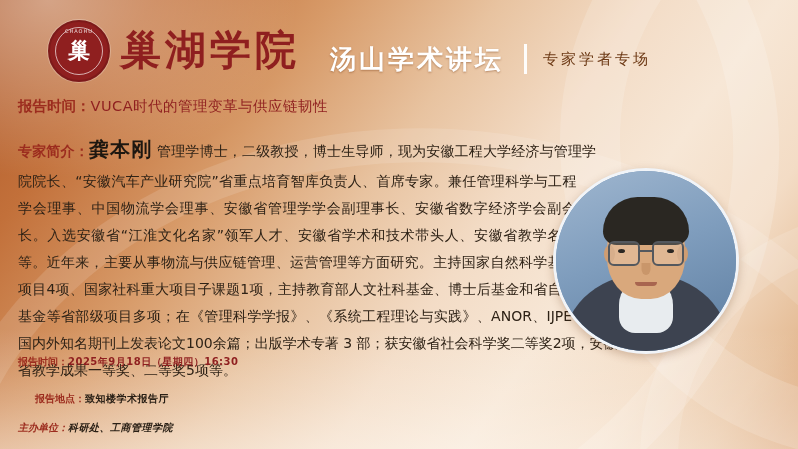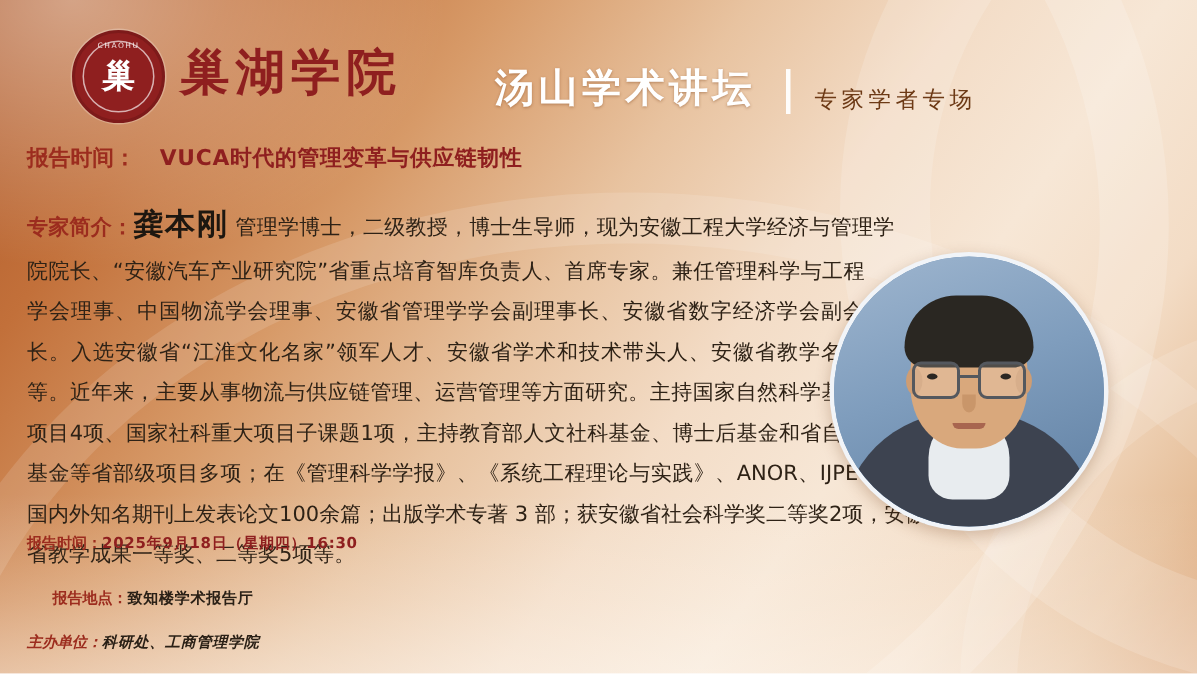--- a/index.html
+++ b/index.html
@@ -111,41 +111,41 @@
     left: 0; right: 0; top: 6px;
     text-align: center;
     color: rgba(255,255,255,0.85);
     font-size: 5px;
     letter-spacing: 1px;
   }
   .logo-text {
     margin-left: 10px;
   }
   .cn-name {
-    font-family: Liberation Mono, monospace;
-    font-size: 33px;
+    font-family: Liberation Serif, serif;
+    font-size: 41px;
     font-weight: bold;
     color: #8f1f1f;
     letter-spacing: 4px;
     line-height: 1.05;
     white-space: nowrap;
   }
   .en-name {
     font-size: 10px;
     color: #8f1f1f;
     letter-spacing: 2.4px;
     margin-top: 3px;
     font-weight: bold;
     white-space: nowrap;
   }
   .title-band {
     position: absolute;
     left: 330px; top: 42px;
     display: flex;
-    align-items: flex-end;
+    align-items: center;
     height: 34px;
   }
   .forum-title {
     font-family: "DejaVu Serif", "Liberation Serif", serif;
     font-size: 26px;
     font-weight: bold;
     color: #ffffff;
     letter-spacing: 3px;
     text-shadow: 0 1px 2px rgba(120,60,20,0.45);
     white-space: nowrap;
@@ -175,23 +175,22 @@
     position: absolute;
     left: 18px; top: 96px;
     width: 760px;
     font-size: 14.5px;
     line-height: 1.5;
     color: #3a2a1c;
     white-space: nowrap;
   }
   .row-topic .value {
     color: #8f1f1f;
-    font-weight: bold;
+    font-weight: normal;
     letter-spacing: 0.5px;
-    margin-left: 16px;
   }
   .bio {
     position: absolute;
     left: 18px; top: 130px;
     width: 740px;
     font-size: 14px;
     line-height: 1.92;
     color: #2e2216;
     text-align: justify;
   }

